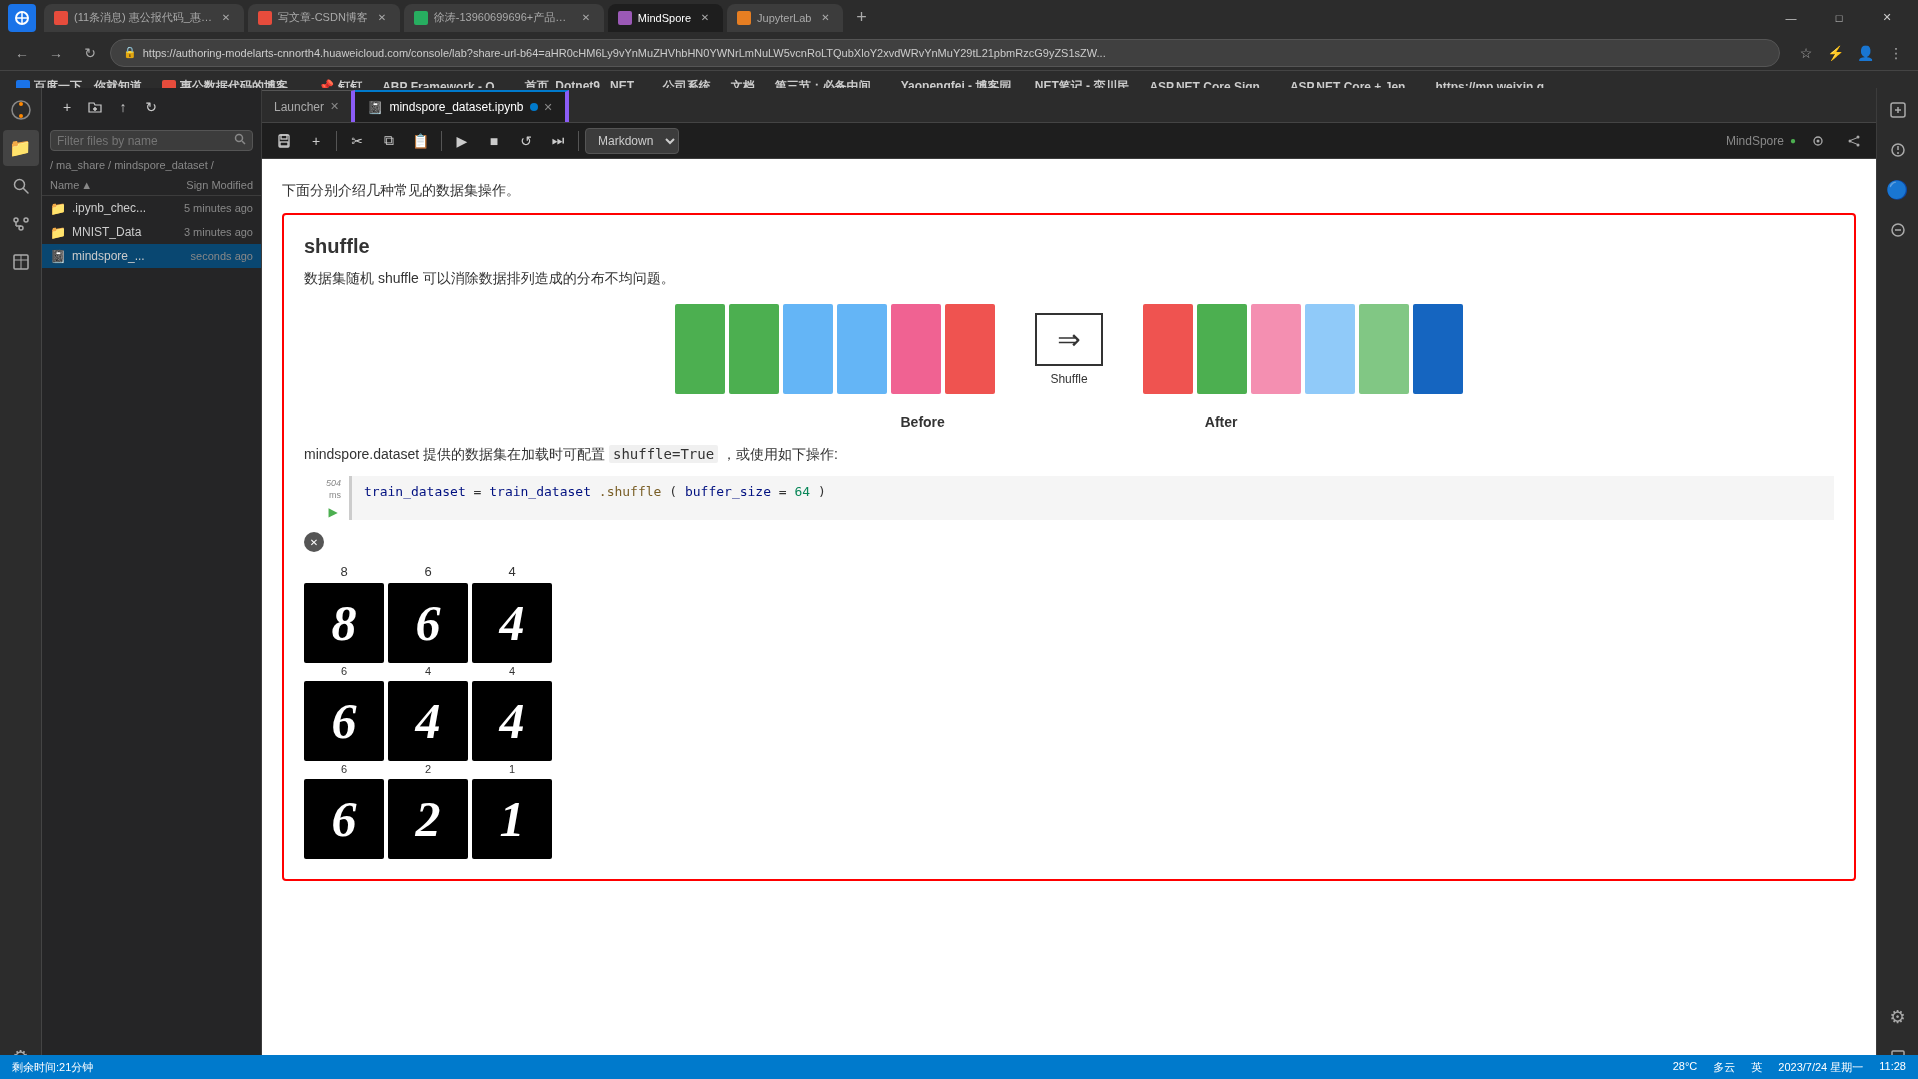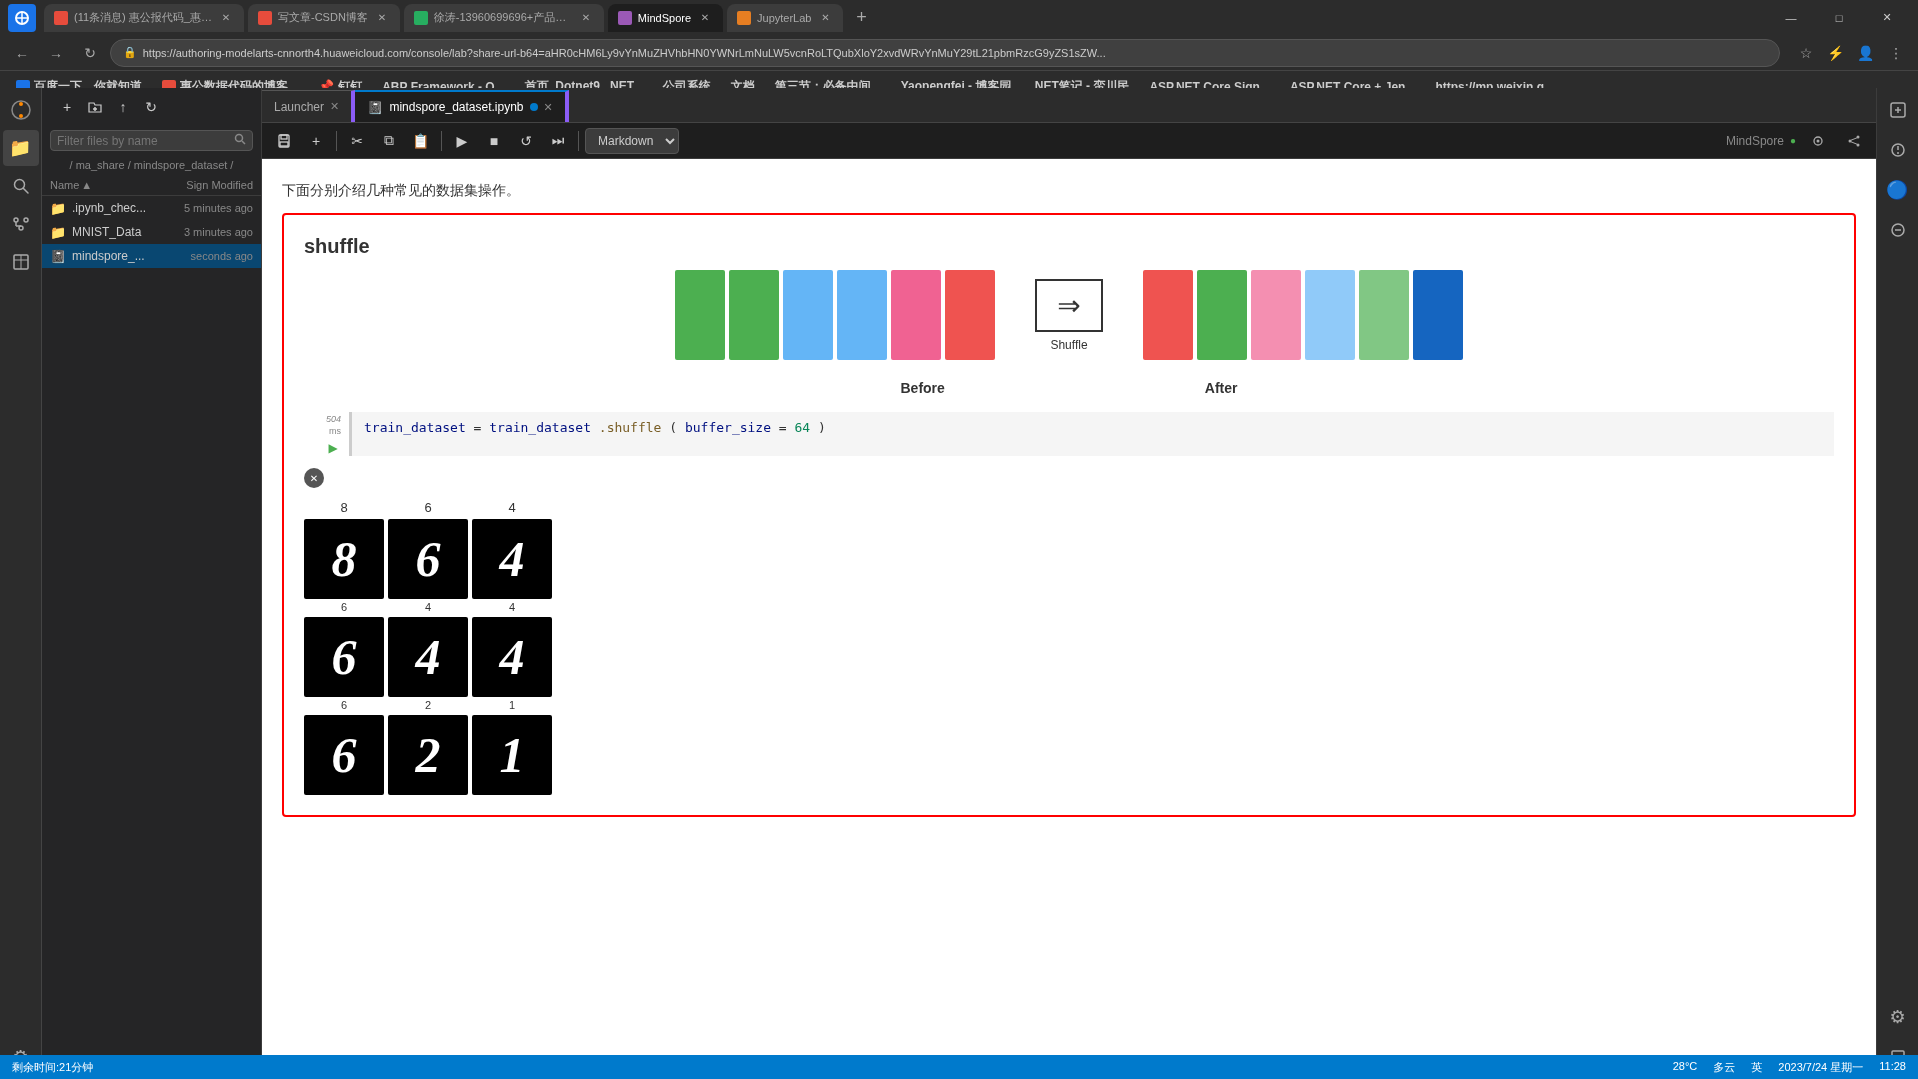--- a/index.html
+++ b/index.html
@@ -36,21 +36,21 @@
     .side-icon.active { color: #fff; background: #444; }
 
     
     .file-panel { width: 220px; background: #252526; border-right: 1px solid #3c3c3c; display: flex; flex-direction: column; }
     .file-panel-header { padding: 6px 8px; display: flex; align-items: center; gap: 4px; }
     .file-panel-actions { display: flex; align-items: center; gap: 2px; padding: 0 4px; }
     .fp-btn { width: 26px; height: 26px; display: flex; align-items: center; justify-content: center; border-radius: 4px; cursor: pointer; color: #ccc; font-size: 14px; }
     .search-box { display: flex; align-items: center; margin: 4px 8px; background: #3c3c3c; border: 1px solid #555; border-radius: 4px; padding: 2px 6px; }
     .search-input { background: transparent; border: none; outline: none; color: #ccc; font-size: 12px; flex: 1; }
     .search-icon { color: #888; font-size: 12px; }
-    .breadcrumb { padding: 4px 8px; font-size: 11px; color: #888; display: flex; align-items: center; gap: 2px; justify-content: center; }
+    .breadcrumb { padding: 4px 8px; font-size: 11px; color: #888; display: flex; align-items: center; gap: 2px; }
     .file-list-header { display: flex; padding: 4px 8px; font-size: 11px; color: #888; border-bottom: 1px solid #3c3c3c; }
     .file-list-header .col-name { flex: 1; display: flex; align-items: center; gap: 2px; cursor: pointer; }
     .file-list-header .col-modified { width: 100px; text-align: right; }
     .file-list { flex: 1; overflow-y: auto; }
     .file-item { display: flex; align-items: center; padding: 4px 8px; cursor: pointer; font-size: 12px; }
     .file-item.selected { background: #094771; }
     .file-icon { width: 16px; height: 16px; margin-right: 6px; flex-shrink: 0; display: flex; align-items: center; justify-content: center; font-size: 13px; }
     .file-name { flex: 1; color: #ccc; white-space: nowrap; overflow: hidden; text-overflow: ellipsis; }
     .file-modified { font-size: 11px; color: #888; width: 90px; text-align: right; flex-shrink: 0; }
 
@@ -382,20 +382,23 @@
     <div class="notebook-content">
 
       <div class="text-content">
         <span>下面分别介绍几种常见的数据集操作。</span>
       </div>
 
       <div class="cell-border">
         <div class="section-title">
           <span>shuffle</span>
         </div>
+        <div class="description">
+          <span>数据集随机 shuffle 可以消除数据排列造成的分布不均问题。</span>
+        </div>
 
         <div class="shuffle-diagram">
           <div style="display:flex;flex-direction:column;align-items:center;">
             <div class="bar-group">
               <div class="bar green"></div>
               <div class="bar green"></div>
               <div class="bar blue"></div>
               <div class="bar blue"></div>
               <div class="bar pink"></div>
               <div class="bar red"></div>
@@ -419,20 +422,23 @@
               <div class="bar blue" style="background:#1565c0;"></div>
             </div>
           </div>
         </div>
 
         <div style="display:flex;justify-content:center;gap:260px;margin-bottom:16px;">
           <span style="font-weight:bold;font-size:14px;">Before</span>
           <span style="font-weight:bold;font-size:14px;">After</span>
         </div>
 
+        <div class="info-text">
+          <span>mindspore.dataset 提供的数据集在加载时可配置 </span><code>shuffle=True</code><span> ，或使用如下操作:</span>
+        </div>
 
         <div class="code-cell">
           <div class="cell-number">
             <span style="font-size:9px;color:#888;font-style:italic;">504</span>
             <span style="font-size:9px;color:#888;">ms</span>
             <div class="run-btn">▶</div>
           </div>
           <div class="code-block">
             <div>
               <span style="color:#001080;">train_dataset</span>

